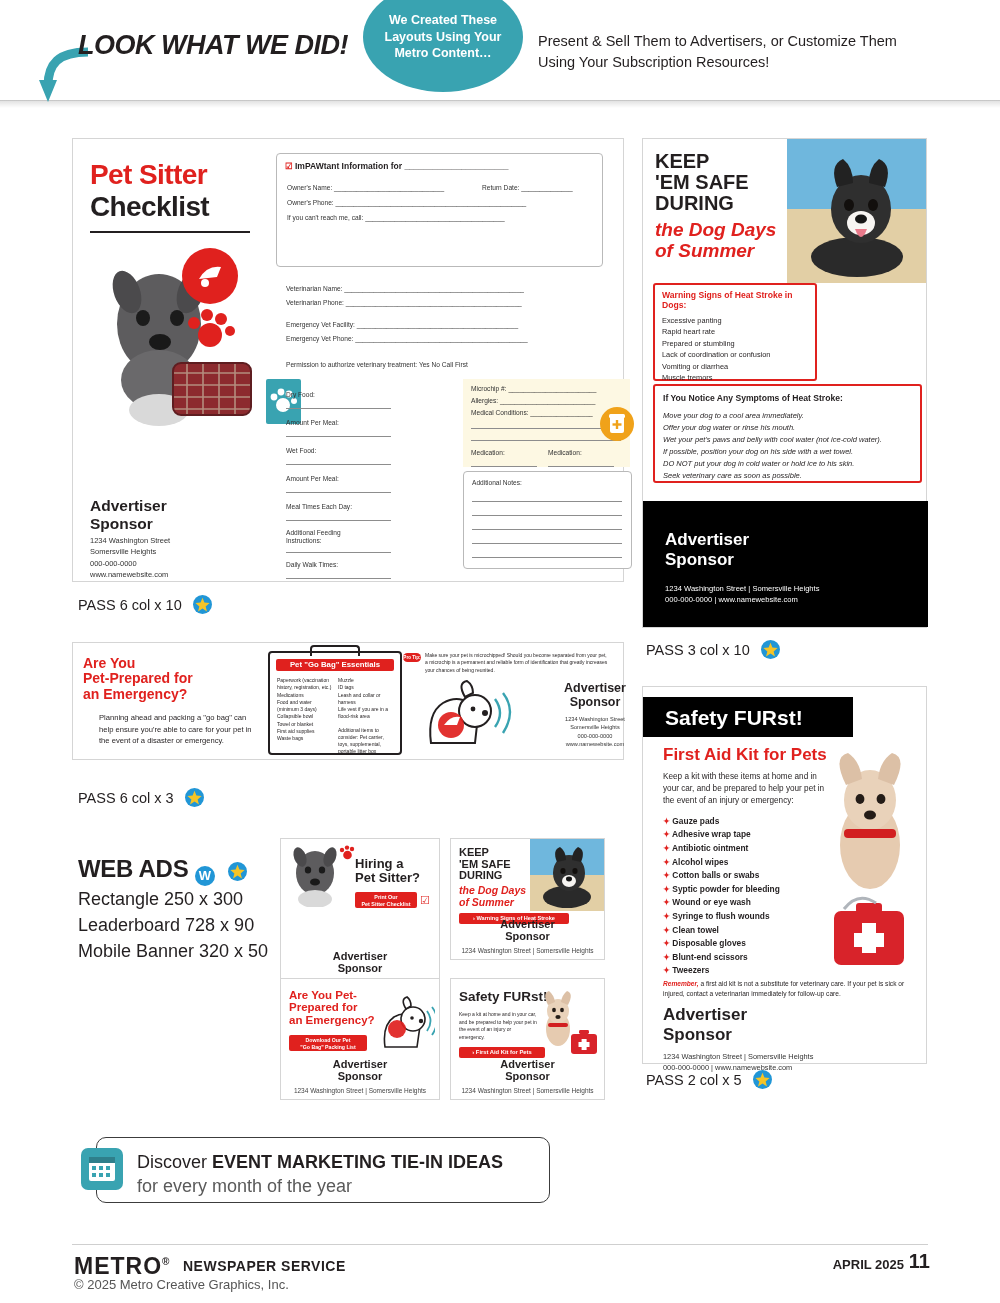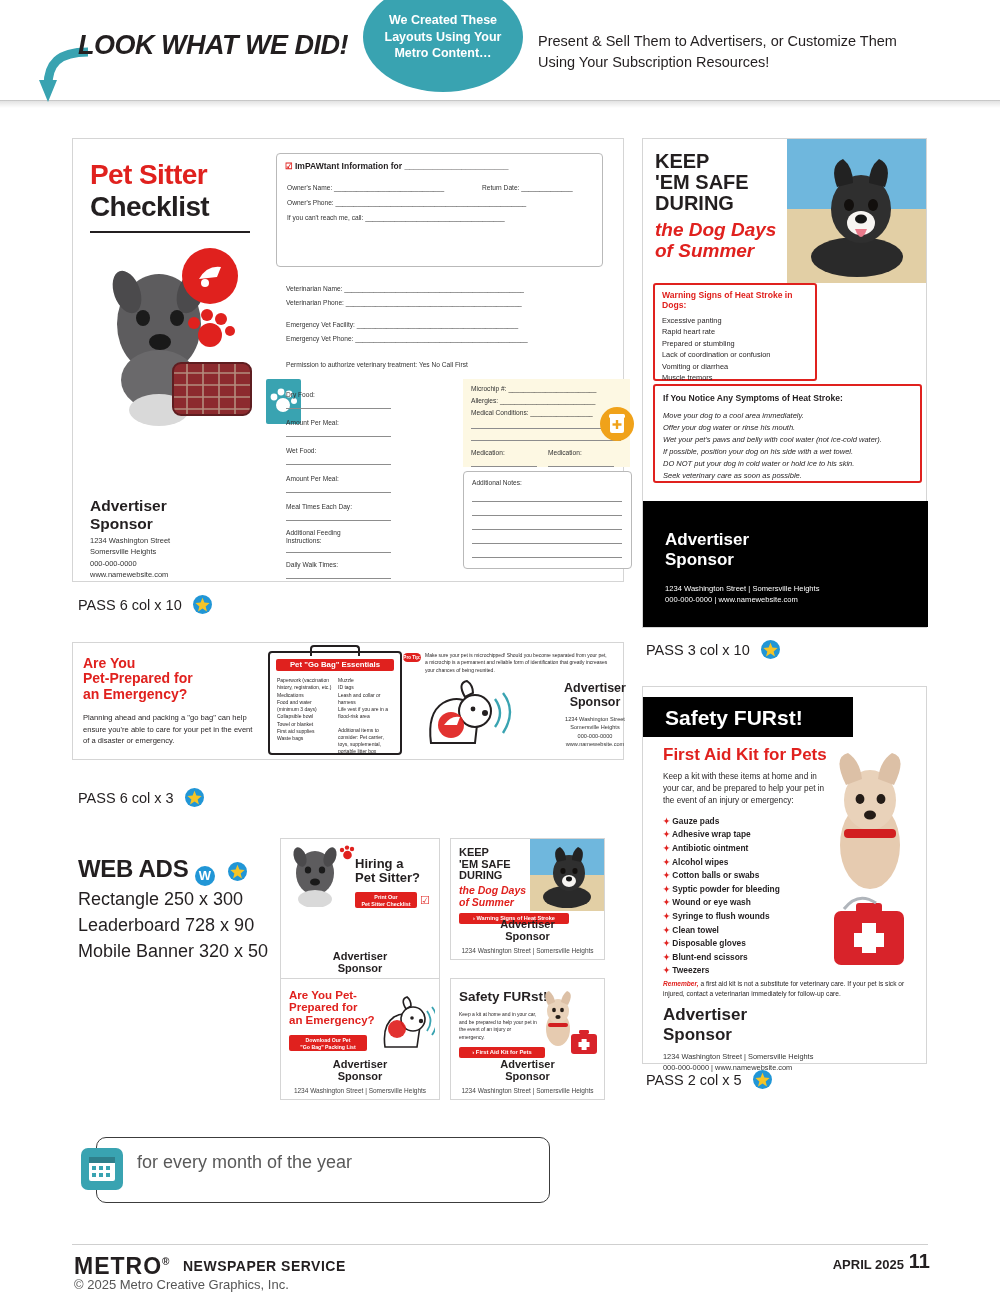--- a/index.html
+++ b/index.html
@@ -346,21 +346,21 @@
       </svg>
   </div>
 
   <div class="layout-box" id="gobag">
     <div style="position:absolute;left:10px;top:13px;width:175px;">
       <div style="font-size:14px;font-weight:bold;color:#e0211e;line-height:1.1;">
         <div>Are You</div>
         <div>Pet-Prepared for</div>
         <div>an Emergency?</div>
       </div>
-      <div style="margin-top:10px;font-size:7.6px;line-height:1.5;color:#231f20;">Planning ahead and packing a "go bag" can help ensure you're able to care for your pet in the event of a disaster or emergency.</div>
+      <div style="margin-top:10px;font-size:7.6px;line-height:1.5;color:#231f20;margin-left:16px;">Planning ahead and packing a "go bag" can help ensure you're able to care for your pet in the event of a disaster or emergency.</div>
     </div>
 
     <div style="position:absolute;left:195px;top:8px;width:130px;height:100px;border:2.2px solid #231f20;border-radius:4px;background:#fff;">
       <div style="position:absolute;left:0;top:-8px;left:40px;width:46px;height:9px;border:2.2px solid #231f20;border-bottom:none;border-radius:4px 4px 0 0;"></div>
       <div style="position:absolute;left:6px;top:6px;width:118px;height:12px;background:#e0211e;color:#fff;font-size:7.8px;font-weight:bold;text-align:center;line-height:12px;border-radius:2px;">Pet "Go Bag" Essentials</div>
       <div style="position:absolute;left:7px;top:24px;width:56px;font-size:5px;line-height:1.45;">
         <div>Paperwork (vaccination history, registration, etc.)</div>
         <div>Medications</div>
         <div>Food and water (minimum 3 days)</div>
         <div>Collapsible bowl</div>
@@ -625,20 +625,23 @@
           <rect x="11" y="18" width="4" height="4"></rect>
             <rect x="18" y="18" width="4" height="4"></rect>
           <rect x="25" y="18" width="4" height="4"></rect>
             <rect x="11" y="25" width="4" height="4"></rect>
           <rect x="18" y="25" width="4" height="4"></rect>
             <rect x="25" y="25" width="4" height="4"></rect>
         </g>
       </svg>
     </div>
     <div class="event-text">
+      <div>
+        <span>Discover </span><span style="font-weight:bold;">EVENT MARKETING TIE-IN IDEAS</span>
+      </div>
       <div style="color:#5a5a5a;">for every month of the year</div>
     </div>
   </div>
 
   <div class="footer-rule"></div>
   <div class="metro-logo">
     <span>METRO</span><span style="font-size:10px;vertical-align:super;">®</span>
   </div>
   <div class="metro-sub">NEWSPAPER SERVICE</div>
   <div class="copyright">© 2025 Metro Creative Graphics, Inc.</div>

